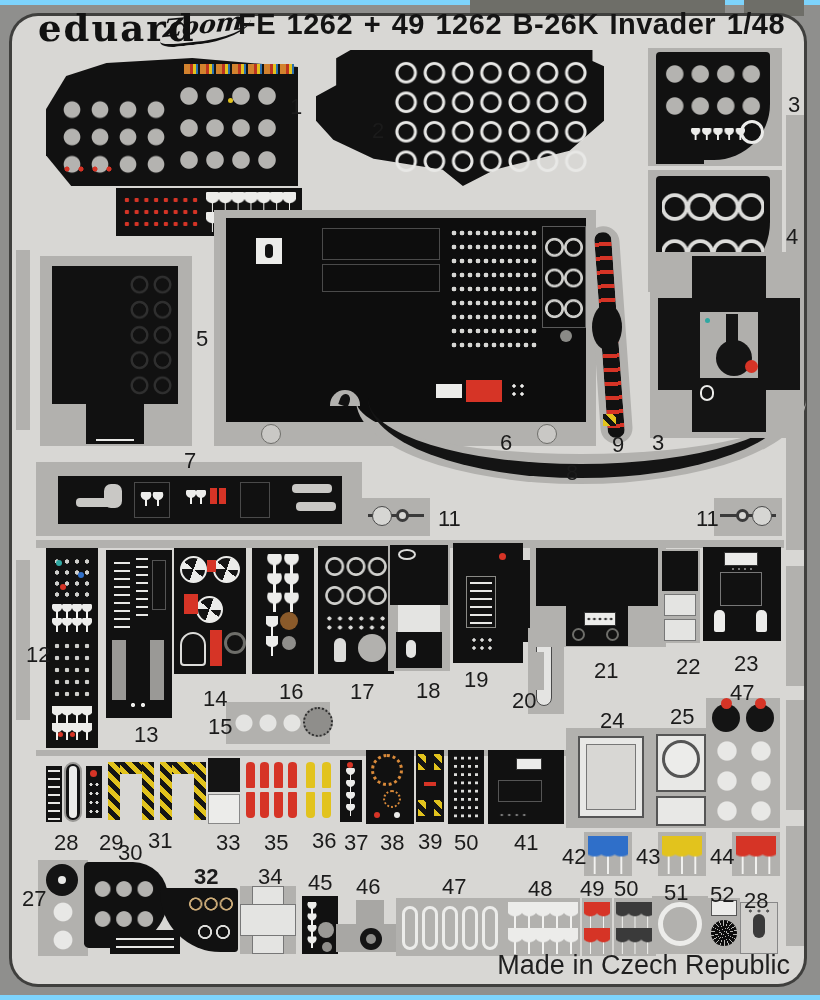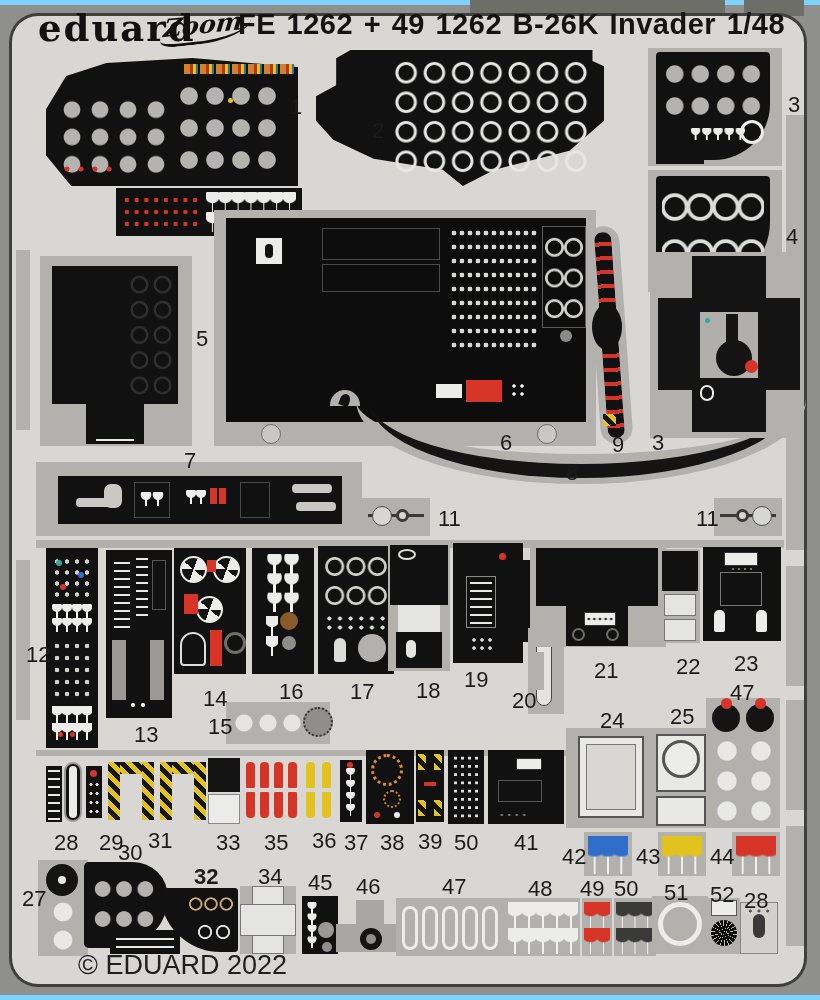--- a/index.html
+++ b/index.html
@@ -465,14 +465,14 @@
         <div class="lbl" style="left: 710px; top: 884px;">52</div>
       </div>
       <div style="position: absolute; inset: 0px;">
         <div class="blk" style="left: 740px; top: 902px; width: 38px; height: 52px; background: rgb(210, 209, 206); border: 1px solid rgb(136, 136, 136);"></div>
         <div class="blk" style="left: 753px; top: 914px; width: 12px; height: 24px; background: rgb(58, 58, 58); border-radius: 6px;"></div>
         <div class="blk" style="left: 746px; top: 908px; width: 26px; height: 6px; background-image: radial-gradient(circle, rgb(85, 85, 85) 26%, rgba(0, 0, 0, 0) 33%); background-size: 8.66667px 6px;"></div>
         <div class="lbl" style="left: 744px; top: 890px;">28</div>
       </div>
     </div>
 
-  <span class="ftr-copy">© EDUARD 2022</span>
+  <span class="ftr-origin">Made in Czech Republic</span>
 </div>
 
 </body></html>

